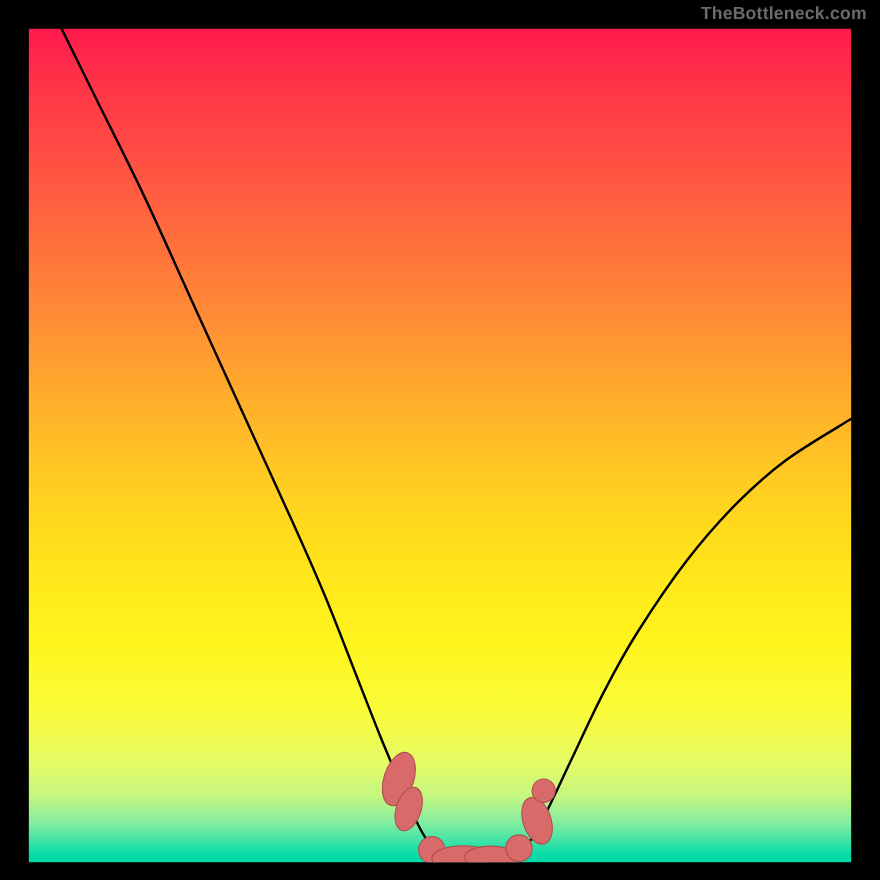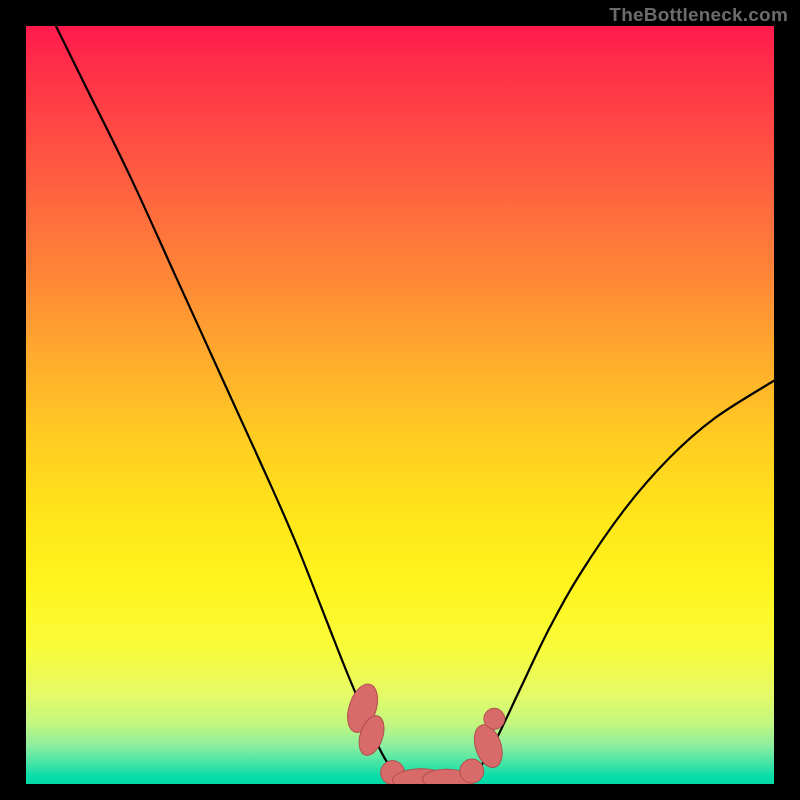--- a/index.html
+++ b/index.html
@@ -46,21 +46,21 @@
     position: absolute;
     inset: 0;
     width: 100%;
     height: 100%;
   }
   .watermark {
     position: absolute;
     top: 4px;
     right: 12px;
     color: #6b6b6b;
-    font-size: 19px;
+    font-size: 16px;
     font-weight: 600;
     letter-spacing: 0.2px;
     pointer-events: none;
   }
 </style>
 </head>
 <body>
 
 <div class="frame">
   <div class="gradient"></div>

